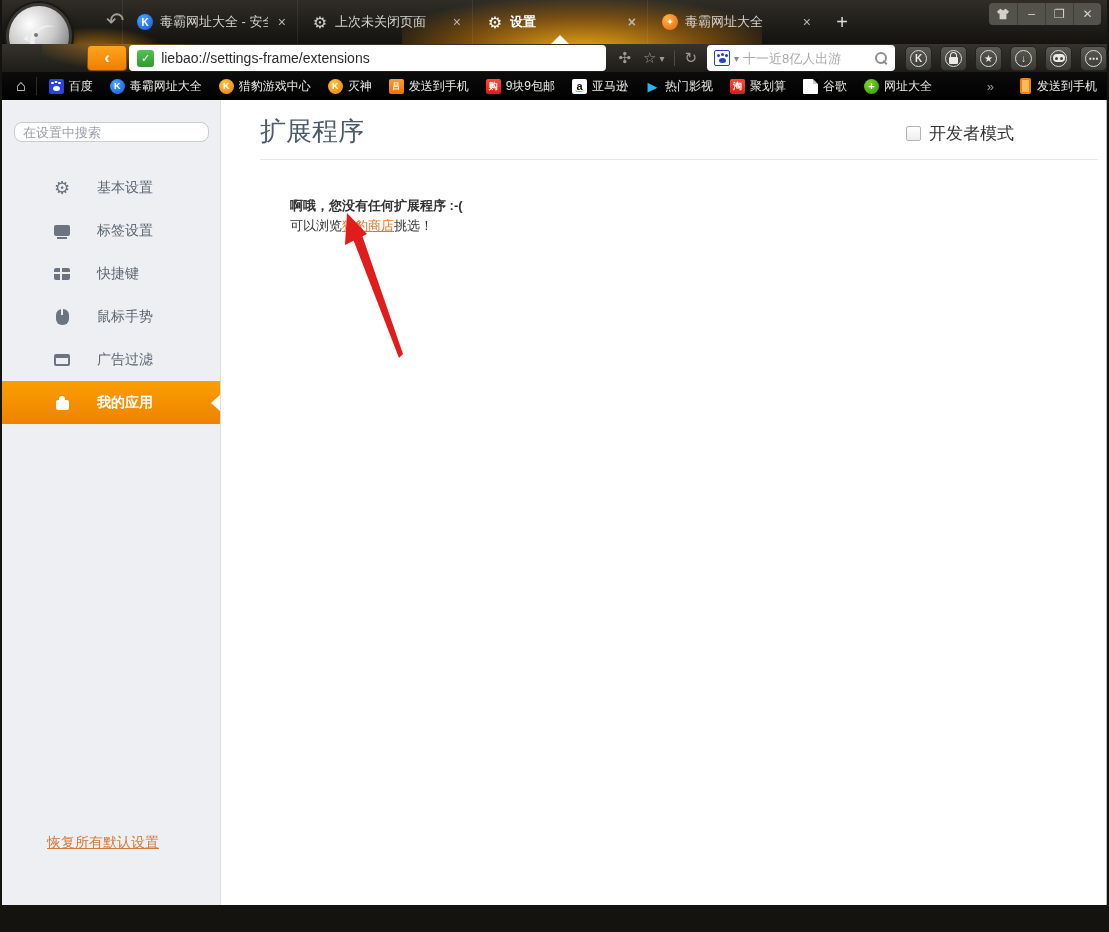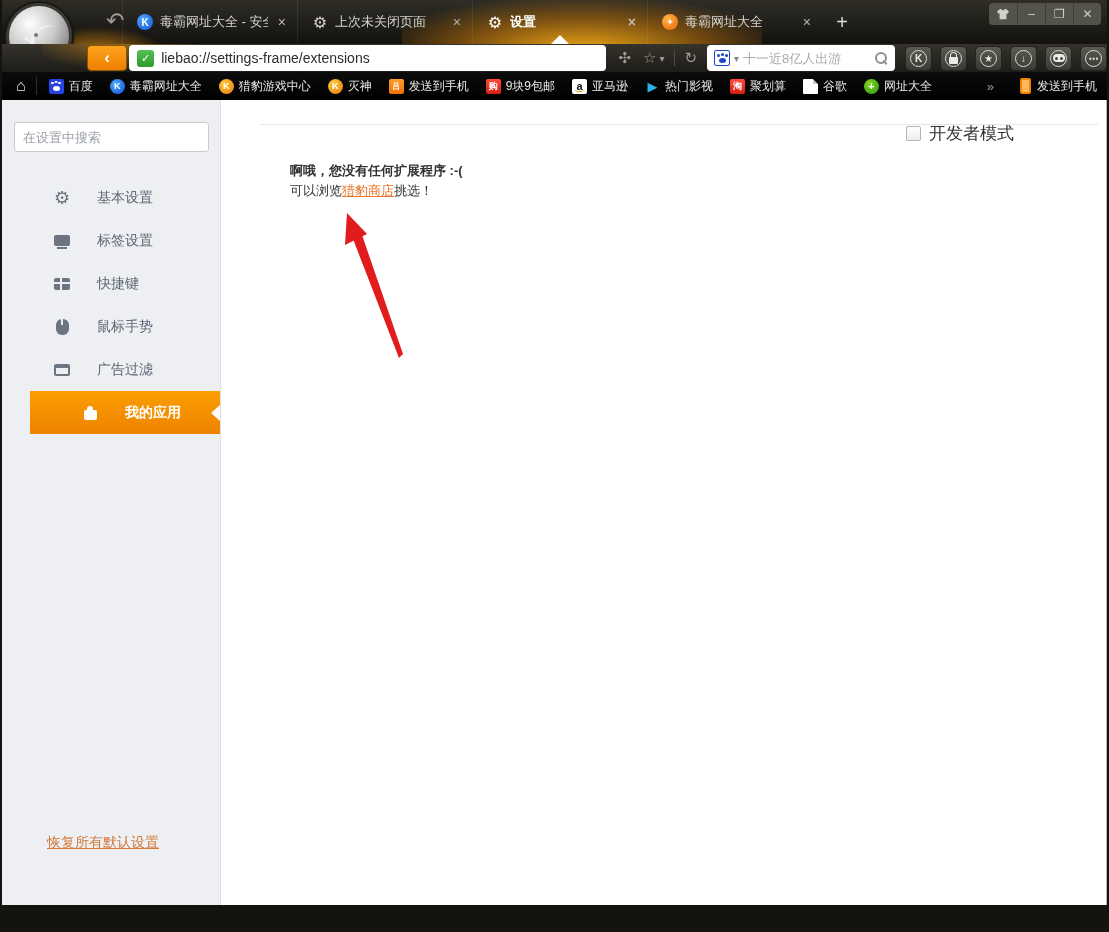--- a/index.html
+++ b/index.html
@@ -114,30 +114,30 @@
   .bi.green { border-radius:50%; background:radial-gradient(circle at 35% 30%, #7ed321, #2f9a0f);
     font-size:11px; }
   .bm-spacer { flex:1; }
   .bm-overflow { color:#9b9b96; font-size:13px; margin-right:26px; }
   .ic-phone { width:11px; height:16px; border:2px solid #f08300; border-radius:2px; background:#ffb65c;
     margin-right:6px; }
 
   
   .content { position:relative; display:flex; height:805px; background:#fff; }
   .sidebar { position:relative; width:219px; background:#edeff2; border-right:1px solid #dcdee2; flex:none; }
-  .sb-search { display:block; width:195px; margin:22px auto 0 12px; height:30px; border:1px solid #c9ccd1;
-    border-radius:3px; padding:4px 8px; font-size:13px; color:#333; background:#fff; outline:none;
+  .sb-search { display:block; width:195px; margin:22px auto 0 12px; height:20px; border:1px solid #c9ccd1;
+    border-radius:8px; padding:4px 8px; font-size:13px; color:#333; background:#fff; outline:none;
     font-family:inherit; }
   .sb-search::placeholder { color:#9aa0a8; }
   .sb-menu { margin-top:24px; }
   .sb-item { position:relative; height:43px; display:flex; align-items:center; color:#5b6673;
     font-size:14px; cursor:default; }
   .sb-item .sb-ico { width:22px; height:20px; margin-left:49px; margin-right:24px; display:flex;
     align-items:center; justify-content:center; color:#6b7480; font-size:18px; }
-  .sb-item.active { background:linear-gradient(#fb9e00,#ee8300); color:#fff; font-weight:bold;margin-left:28px; }
+  .sb-item.active { background:linear-gradient(#fb9e00,#ee8300); color:#fff; font-weight:bold; }
   .sb-item.active .sb-ico { color:#fff; }
   .sb-item.active::after { content:""; position:absolute; right:0; top:50%; margin-top:-8px; width:0;
     height:0; border-top:8px solid transparent; border-bottom:8px solid transparent;
     border-right:9px solid #fff; }
   .i-monitor { width:16px; height:11px; background:#6b7480; border-radius:2px; position:relative; }
   .i-monitor::after { content:""; position:absolute; left:3px; bottom:-3px; width:10px; height:2px;
     background:#6b7480; }
   .i-split { width:16px; height:12px; background:
     linear-gradient(#edeff2,#edeff2) 6px 0/2px 12px no-repeat,
     linear-gradient(#edeff2,#edeff2) 0 4.5px/16px 2px no-repeat, #6b7480; border-radius:2px; }
@@ -363,20 +363,21 @@
               <span class="i-puzzle"></span>
             </span>
           <span>我的应用</span>
         </div>
       </div>
       <a class="sb-restore">恢复所有默认设置</a>
     </aside>
 
     <main class="main">
       <div class="main-header">
+        <h1 class="page-title">扩展程序</h1>
         <div class="devmode">
           <span class="checkbox"></span>
           <span class="devmode-label">开发者模式</span>
         </div>
       </div>
       <div class="main-hr"></div>
       <div class="empty-msg">
         <div class="bold">啊哦，您没有任何扩展程序 :-(</div>
         <div><span>可以浏览</span><a class="store-link">猎豹商店</a><span>挑选！</span></div>
       </div>

